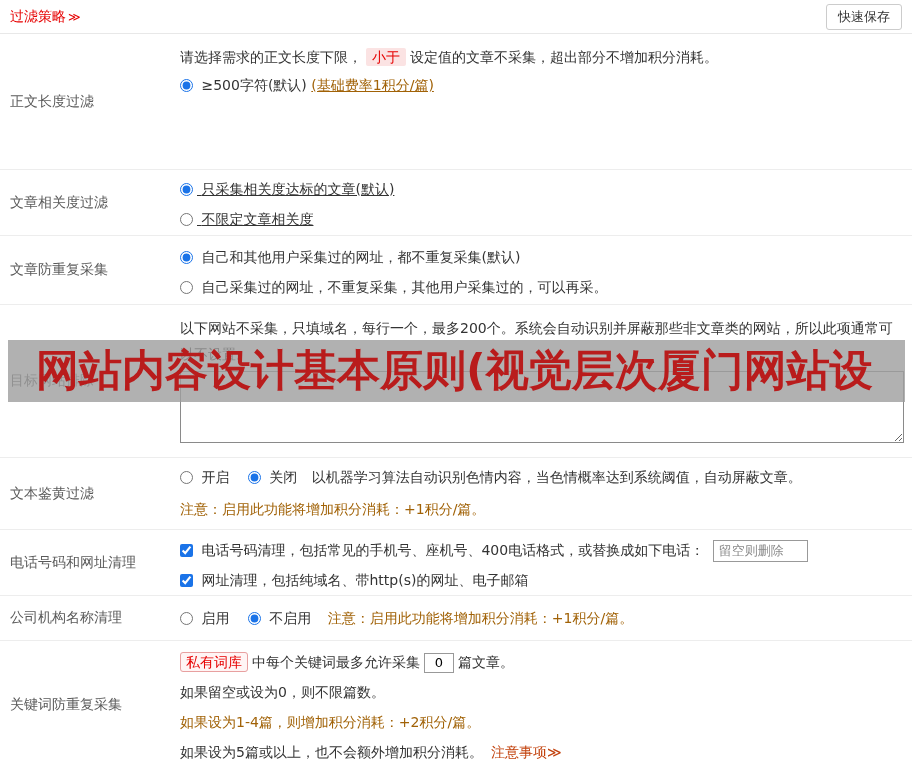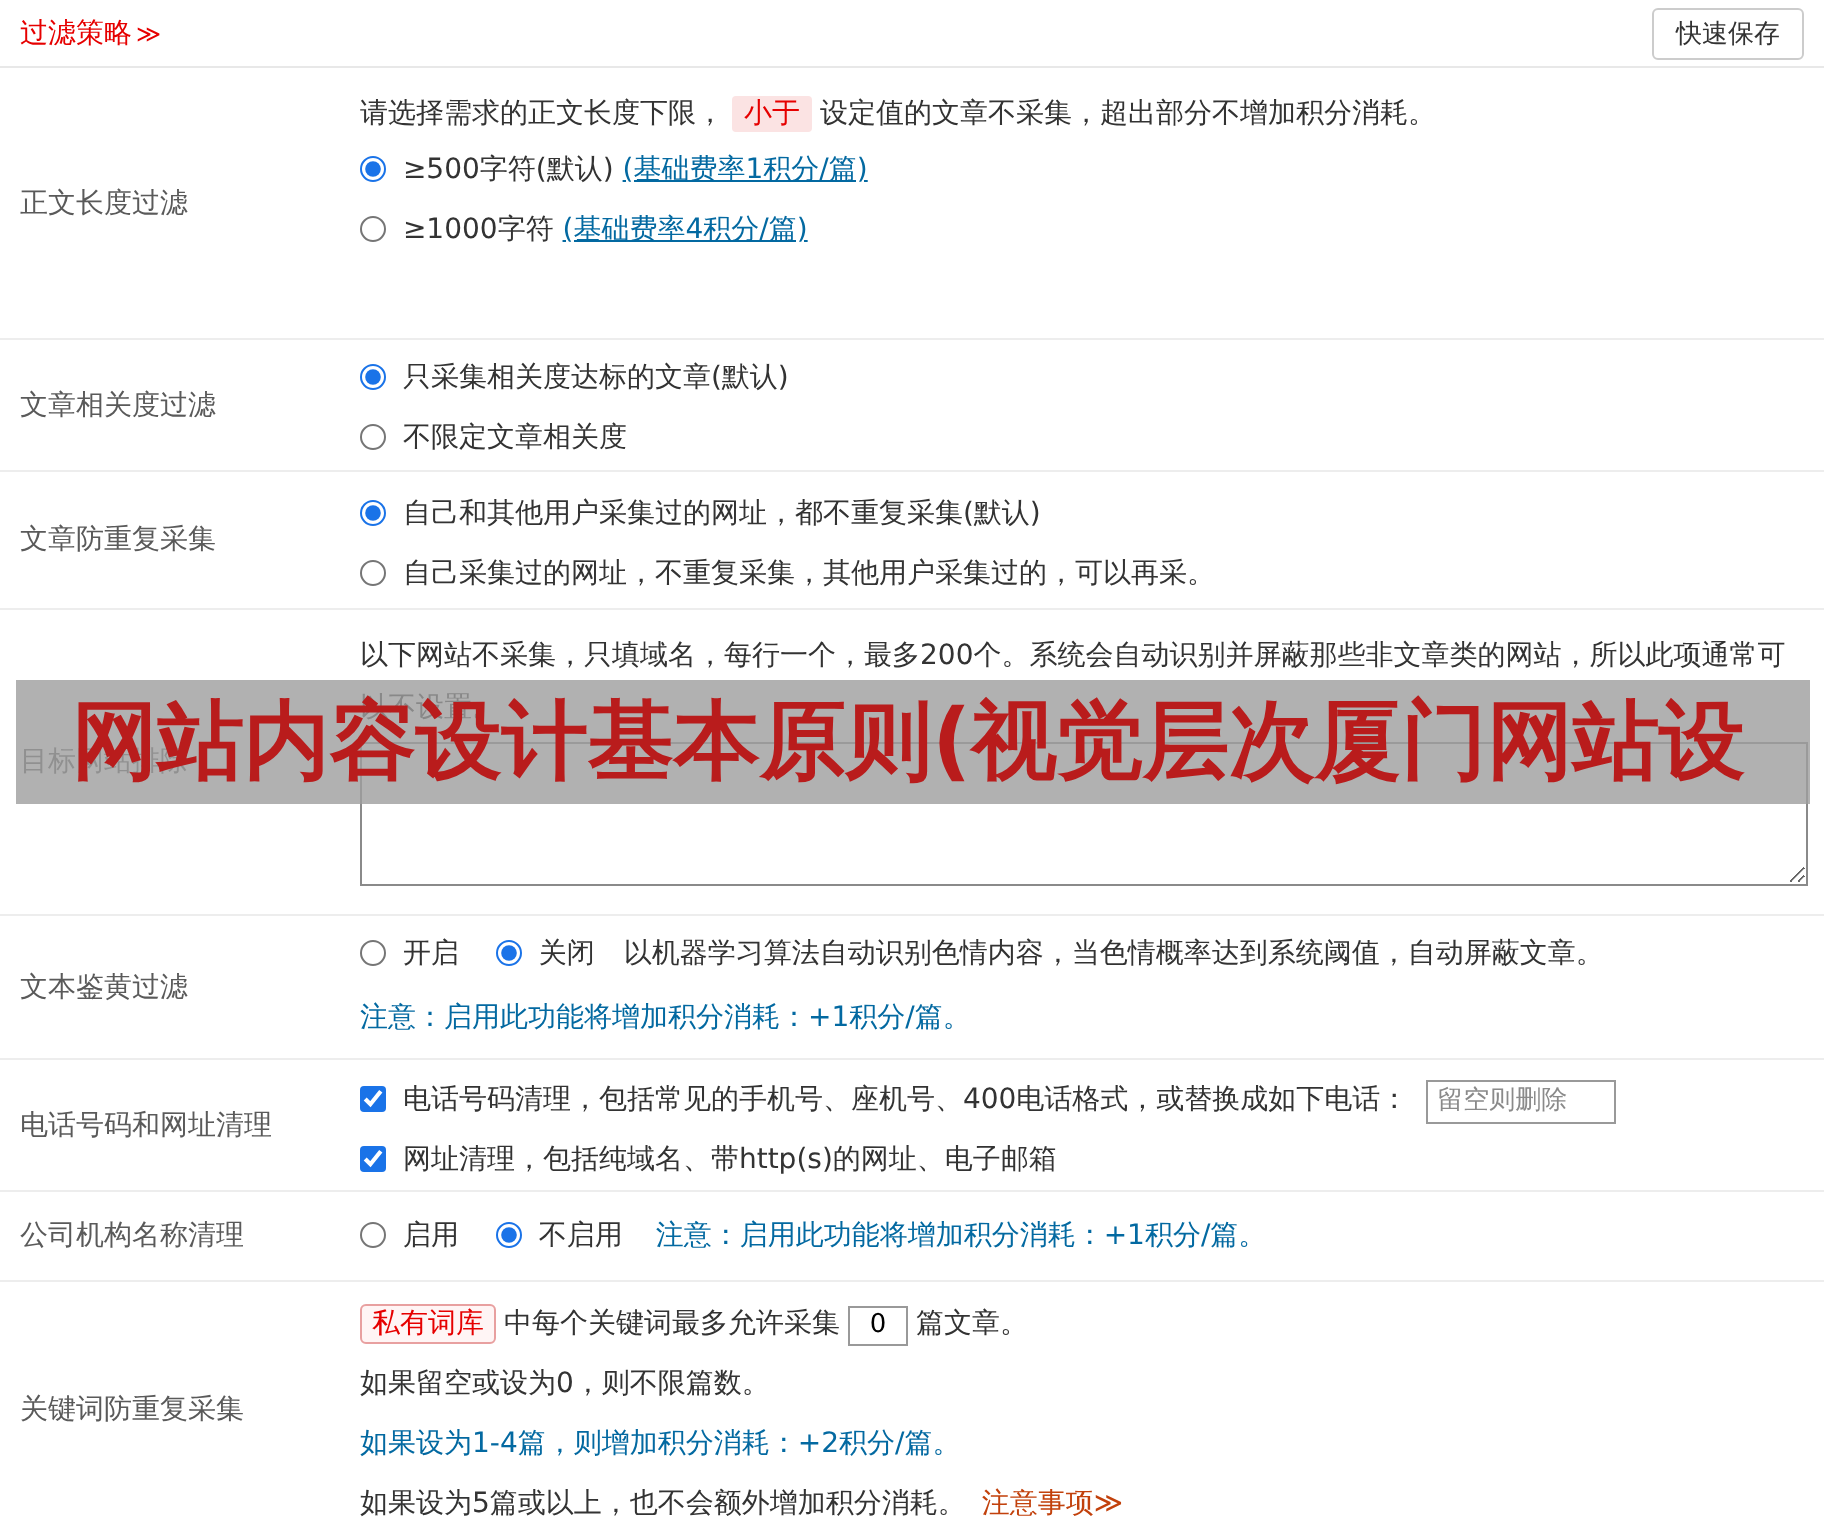--- a/index.html
+++ b/index.html
@@ -26,21 +26,21 @@
     padding-left:10px; color:#5a5a5a;text-align:center;
   }
   .cell-content { flex:1; padding:0 8px 0 10px; }
   .line { line-height:30px; white-space:nowrap; }
   .intro { line-height:26px; }
   input[type=radio], input[type=checkbox] {
     accent-color:#1a73e8; vertical-align:-2px; margin-right:4px;
   }
   label.opt { cursor:pointer; }
   .gap { margin-left:14px; }
-  .red { color:#0369a1; }
+  .red { color:#a16207; }
   .und { text-decoration:underline; }
   .tag-pink {
     background:#fbe3e3; color:#e60000; padding:1px 6px; border-radius:2px;
     margin:0 4px;
   }
   .tag-bordered {
     background:#fff5f5; color:#e60000; border:1px solid #e8a0a0;
     padding:1px 5px; border-radius:3px; margin-right:4px;
   }
   .blue-link { color:#c2410c; cursor:pointer; margin-left:8px; }
@@ -52,21 +52,21 @@
     width:95px; height:22px; border:1px solid #999; padding:0 5px;
     font-size:13px; margin-left:4px; font-family:inherit;
   }
   .phone-input::placeholder { color:#8a8a8a; }
   textarea.domains {
     display:block; width:100%; height:72px; margin-top:4px;
     border:1px solid #8a8a8a; resize:both; font-family:inherit; font-size:13px;
   }
   
   .r-length   { min-height:136px; } .r-length .cell-content   { padding-top:10px; }
-  .r-rel      { min-height:66px;  } .r-rel .cell-content      { padding-top:4px; }
+  .r-rel      { min-height:66px;  } .r-rel .cell-content      { padding-top:4px;text-decoration:underline; }
   .r-dedupe   { min-height:69px;  } .r-dedupe .cell-content   { padding-top:6px; }
   .r-exclude  { min-height:153px; } .r-exclude .cell-content  { padding-top:10px; }
   .r-porn     { min-height:72px;  } .r-porn .cell-content     { padding-top:4px; }
   .r-phone    { min-height:65px;  } .r-phone .cell-content    { padding-top:5px; }
   .r-company  { min-height:45px;  } .r-company .cell-content  { padding-top:7px; }
   .r-keyword  { min-height:128px; border-bottom:none; } .r-keyword .cell-content { padding-top:6px; }
   .note-line { margin-top:2px; }
   
   .overlay {
     position:absolute; left:8px; top:340px; width:897px; height:62px;
@@ -94,27 +94,20 @@
     <div class="intro">
       <span>请选择需求的正文长度下限，</span><span class="tag-pink">小于</span><span>设定值的文章不采集，超出部分不增加积分消耗。</span>
     </div>
     <div class="line">
       <label class="opt">
         <input type="radio" name="len" checked="" style="">
         <span>≥500字符(默认)</span>
         <span class="red und">(基础费率1积分/篇)</span>
       </label>
     </div>
-    <div class="line">
-      <label class="opt">
-        <input type="radio" name="len" style="">
-        <span>≥1000字符</span>
-        <span class="red und">(基础费率4积分/篇)</span>
-      </label>
-    </div>
   </div>
 </div>
 
 <div class="row r-rel">
   <div class="cell-label">文章相关度过滤</div>
   <div class="cell-content">
     <div class="line">
       <label class="opt">
         <input type="radio" name="rel" checked="" style="">
         <span>只采集相关度达标的文章(默认)</span>

